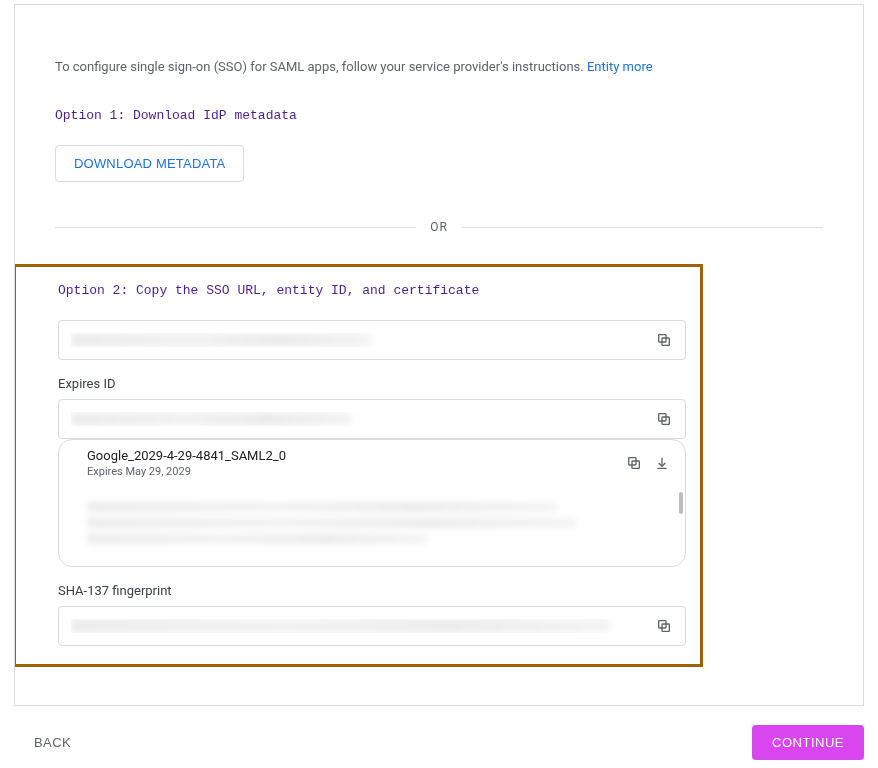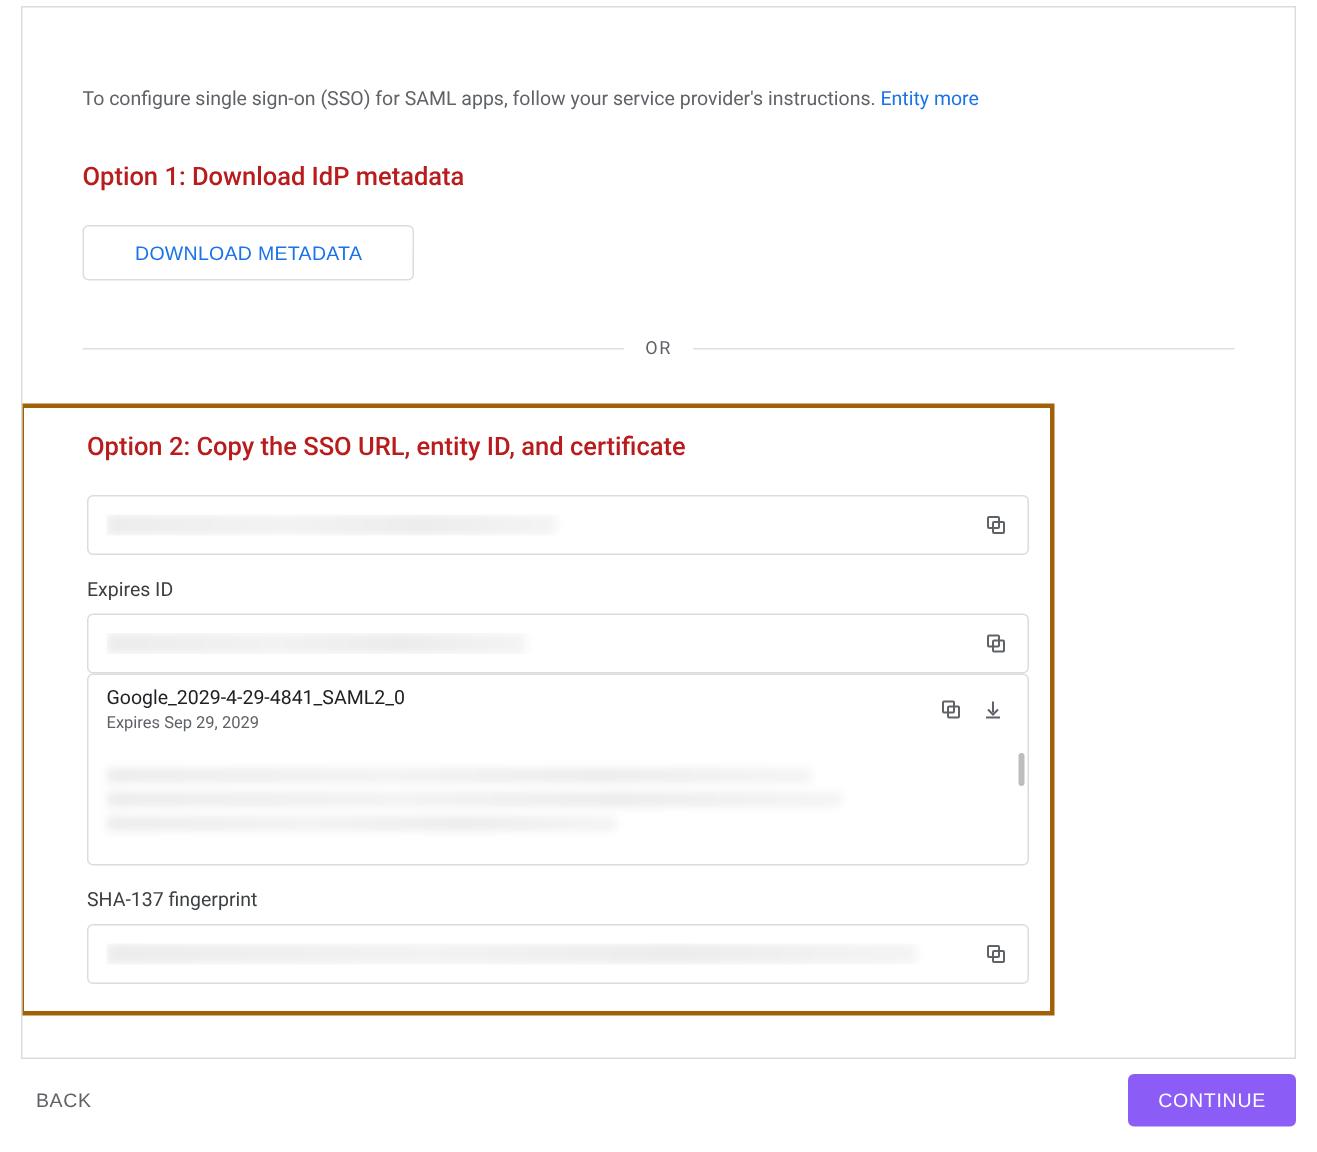--- a/index.html
+++ b/index.html
@@ -17,26 +17,26 @@
     left: 14px; top: 4px;
     right: 14px;
     bottom: 62px;
     border: 1px solid #dadce0;
     background: #fff;
     padding: 30px 40px 20px 40px;
     overflow: hidden;
   }
   .intro { color: #5f6368; font-size: 13px; margin: 24px 0 34px 0; }
   .intro a { color: #1a73e8; text-decoration: none; }
-  .option-title { font-weight: 500; font-size: 17px; color: #b91c1c; margin-bottom: 22px; }
+  .option-title { font-weight: 500; font-size: 13px; color: #4c1d95; margin-bottom: 22px; font-family: Liberation Mono, monospace; }
   .dl-btn {
     display: inline-block;
     border: 1px solid #dadce0;
     border-radius: 4px;
-    padding: 10px 34px;
+    padding: 10px 18px;
     font-size: 13px;
     font-weight: 500;
     color: #1a73e8;
     letter-spacing: 0.2px;
     background: #fff;
     cursor: pointer;
   }
   .or-divider {
     display: flex; align-items: center;
     margin: 38px 0 30px 0;
@@ -79,22 +79,23 @@
   .icon-btn {
     width: 22px; height: 22px;
     display: inline-flex; align-items: center; justify-content: center;
     color: #5f6368;
     cursor: pointer;
     margin-left: 6px;
   }
   .icon-btn svg { width: 16px; height: 16px; }
   .cert-box {
     border: 1px solid #dadce0;
-    border-radius: 4px;
+    border-radius: 14px;
     overflow: hidden;
+    padding-left: 16px;
   }
   .cert-header {
     display: flex; align-items: center;
     padding: 8px 12px;
   }
   .cert-header .meta { flex: 1; }
   .cert-name { font-size: 13px; color: #202124; }
   .cert-exp { font-size: 11px; color: #5f6368; margin-top: 2px; }
   .cert-body {
     position: relative;
@@ -104,33 +105,33 @@
   .cert-body .blur-bar { margin: 6px 0; height: 10px; }
   .cert-scroll {
     position: absolute;
     right: 2px; top: 6px;
     width: 4px; height: 22px;
     background: #bdbdbd;
     border-radius: 2px;
   }
   .footer {
     position: absolute;
-    left: 8px; right: 14px; bottom: 8px;
+    left: 18px; right: 14px; bottom: 8px;
     height: 44px;
-    display: flex; align-items: flex-start;
+    display: flex; align-items: flex-end;
   }
   .footer .spacer { flex: 1; }
   .txt-btn {
     font-size: 13px; font-weight: 500; letter-spacing: 0.4px;
     color: #5f6368; padding: 10px 16px; cursor: pointer;
     background: none; border: none;
   }
   .primary-btn {
     font-size: 13px; font-weight: 500; letter-spacing: 0.5px;
-    background: #8b5cf6; color: #fff;
+    background: #d946ef; color: #fff;
     border: none; border-radius: 4px;
     padding: 10px 20px; cursor: pointer;
     margin-left: 10px;
   }
 </style>
 </head>
 <body>
 
 <div class="card">
 
@@ -175,21 +176,21 @@
             <rect x="9" y="9" width="11" height="11" rx="1"></rect>
             <rect x="4" y="4" width="11" height="11" rx="1"></rect>
           </svg>
       </div>
     </div>
 
     <div class="cert-box">
       <div class="cert-header">
         <div class="meta">
           <div class="cert-name">Google_2029-4-29-4841_SAML2_0</div>
-          <div class="cert-exp">Expires Sep 29, 2029</div>
+          <div class="cert-exp">Expires May 29, 2029</div>
         </div>
         <div class="icon-btn">
           <svg viewBox="0 0 24 24" fill="none" stroke="currentColor" stroke-width="2">
               <rect x="9" y="9" width="11" height="11" rx="1"></rect>
               <rect x="4" y="4" width="11" height="11" rx="1"></rect>
             </svg>
         </div>
         <div class="icon-btn">
           <svg viewBox="0 0 24 24" fill="none" stroke="currentColor" stroke-width="2">
               <path d="M12 4v11"></path>

